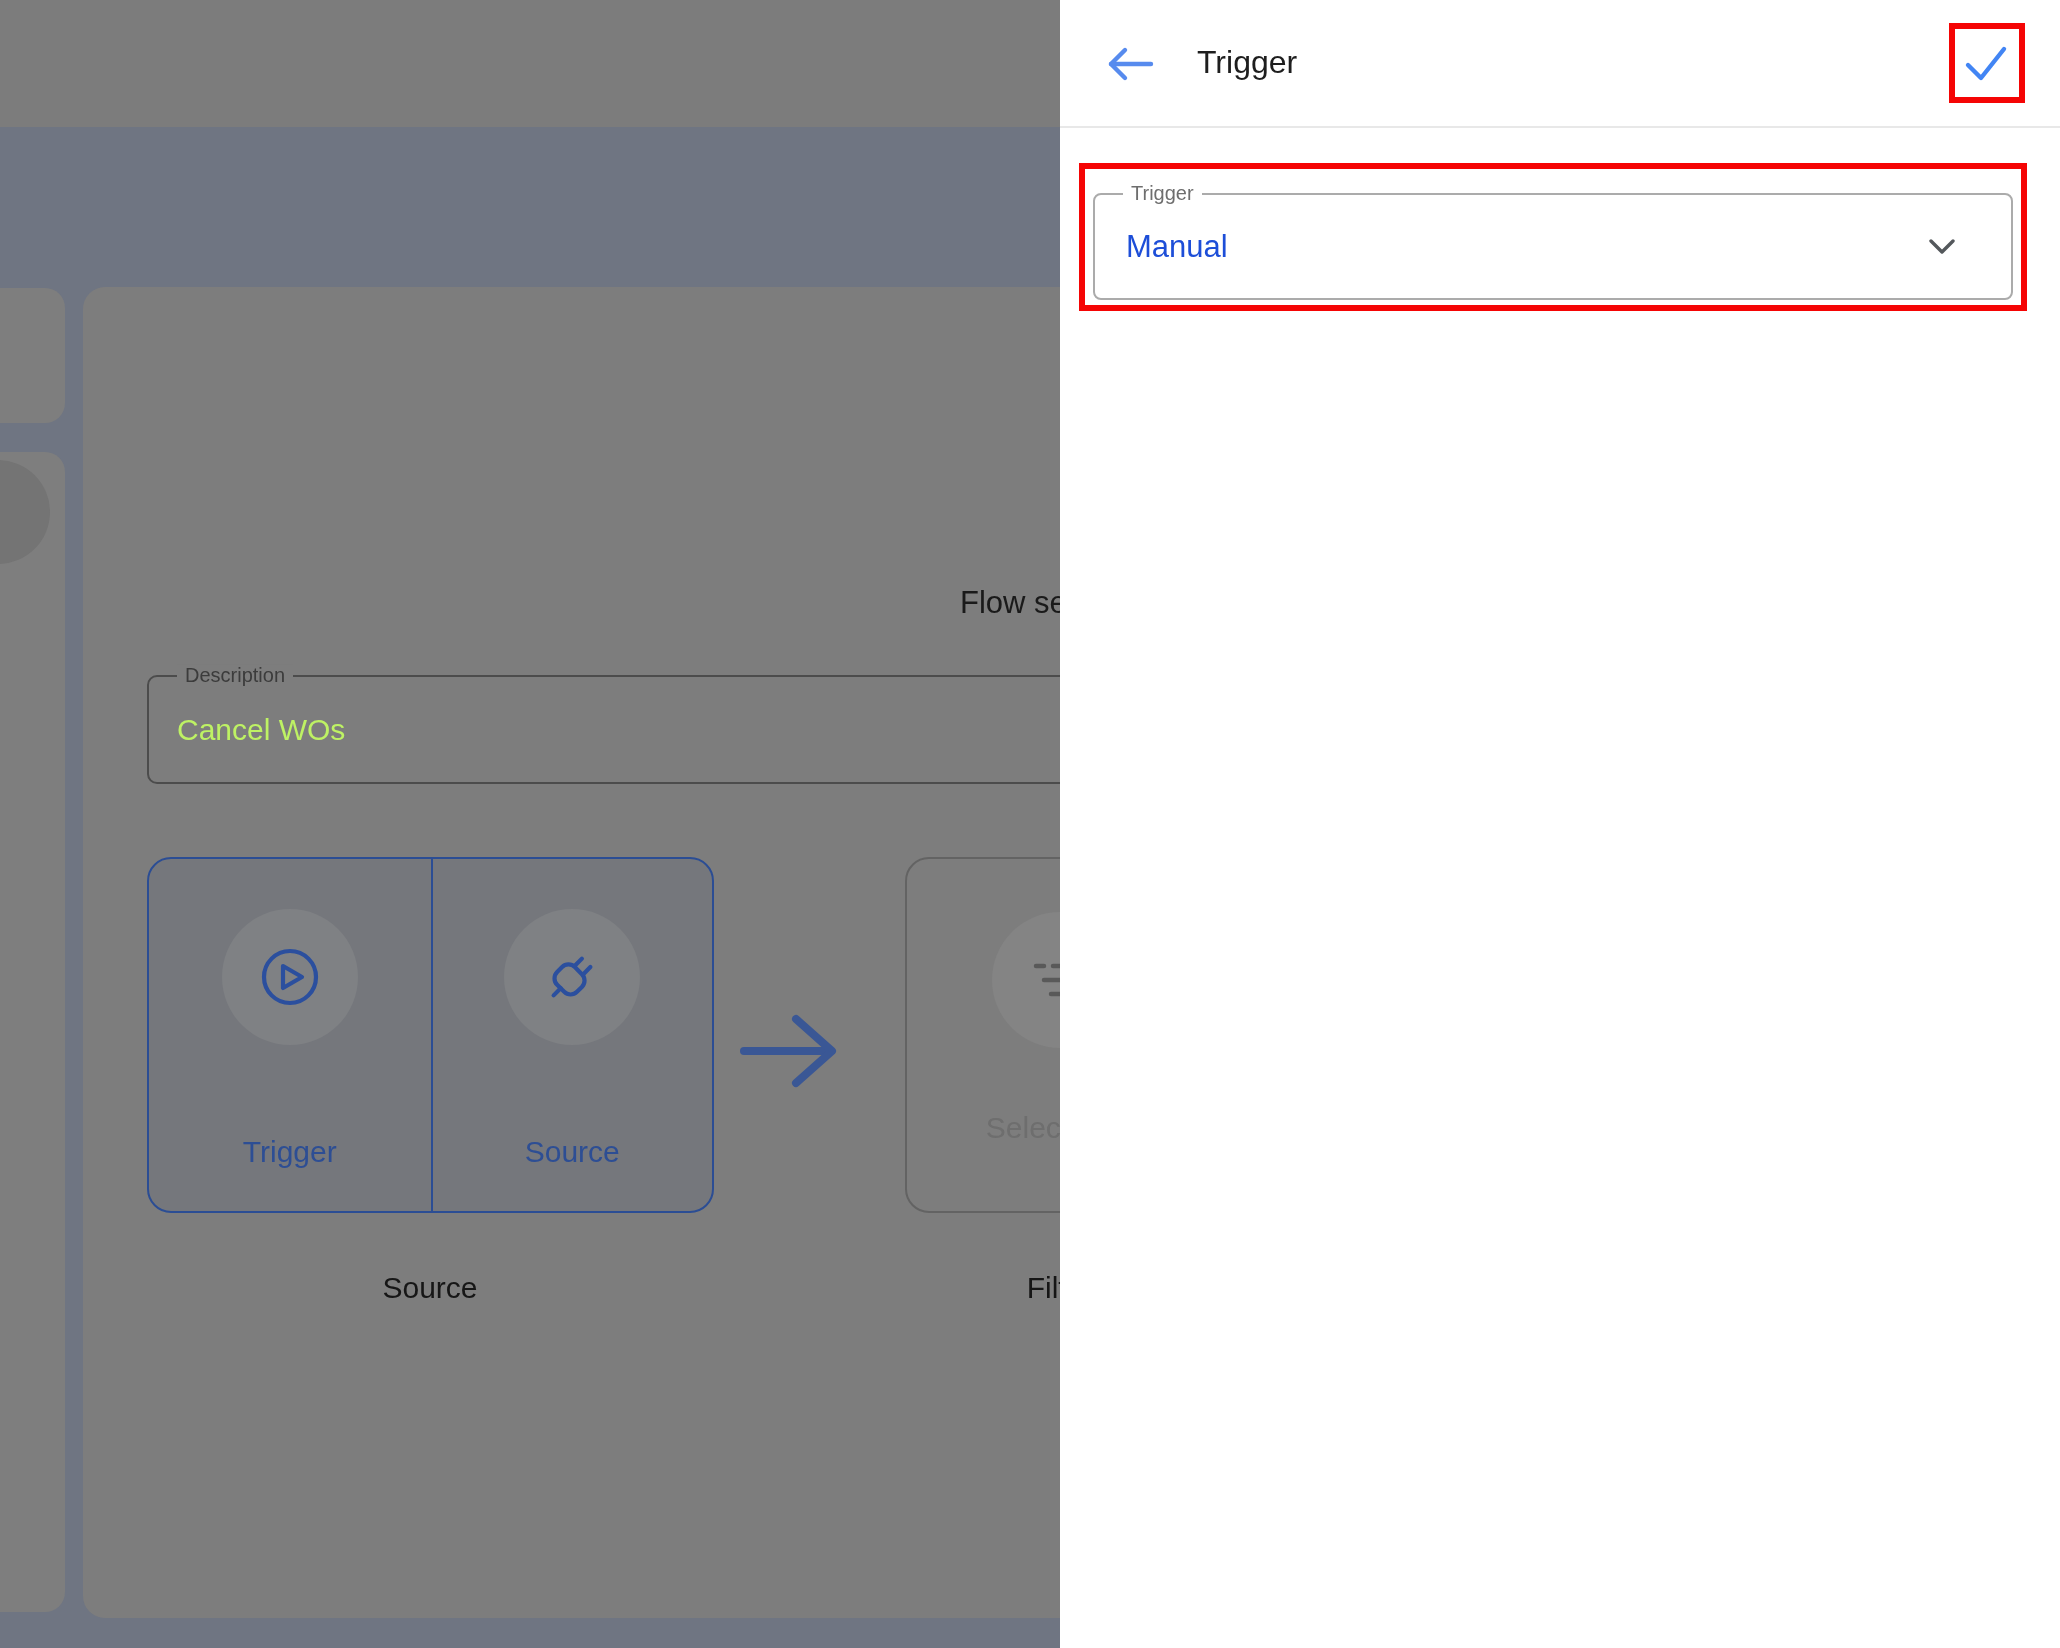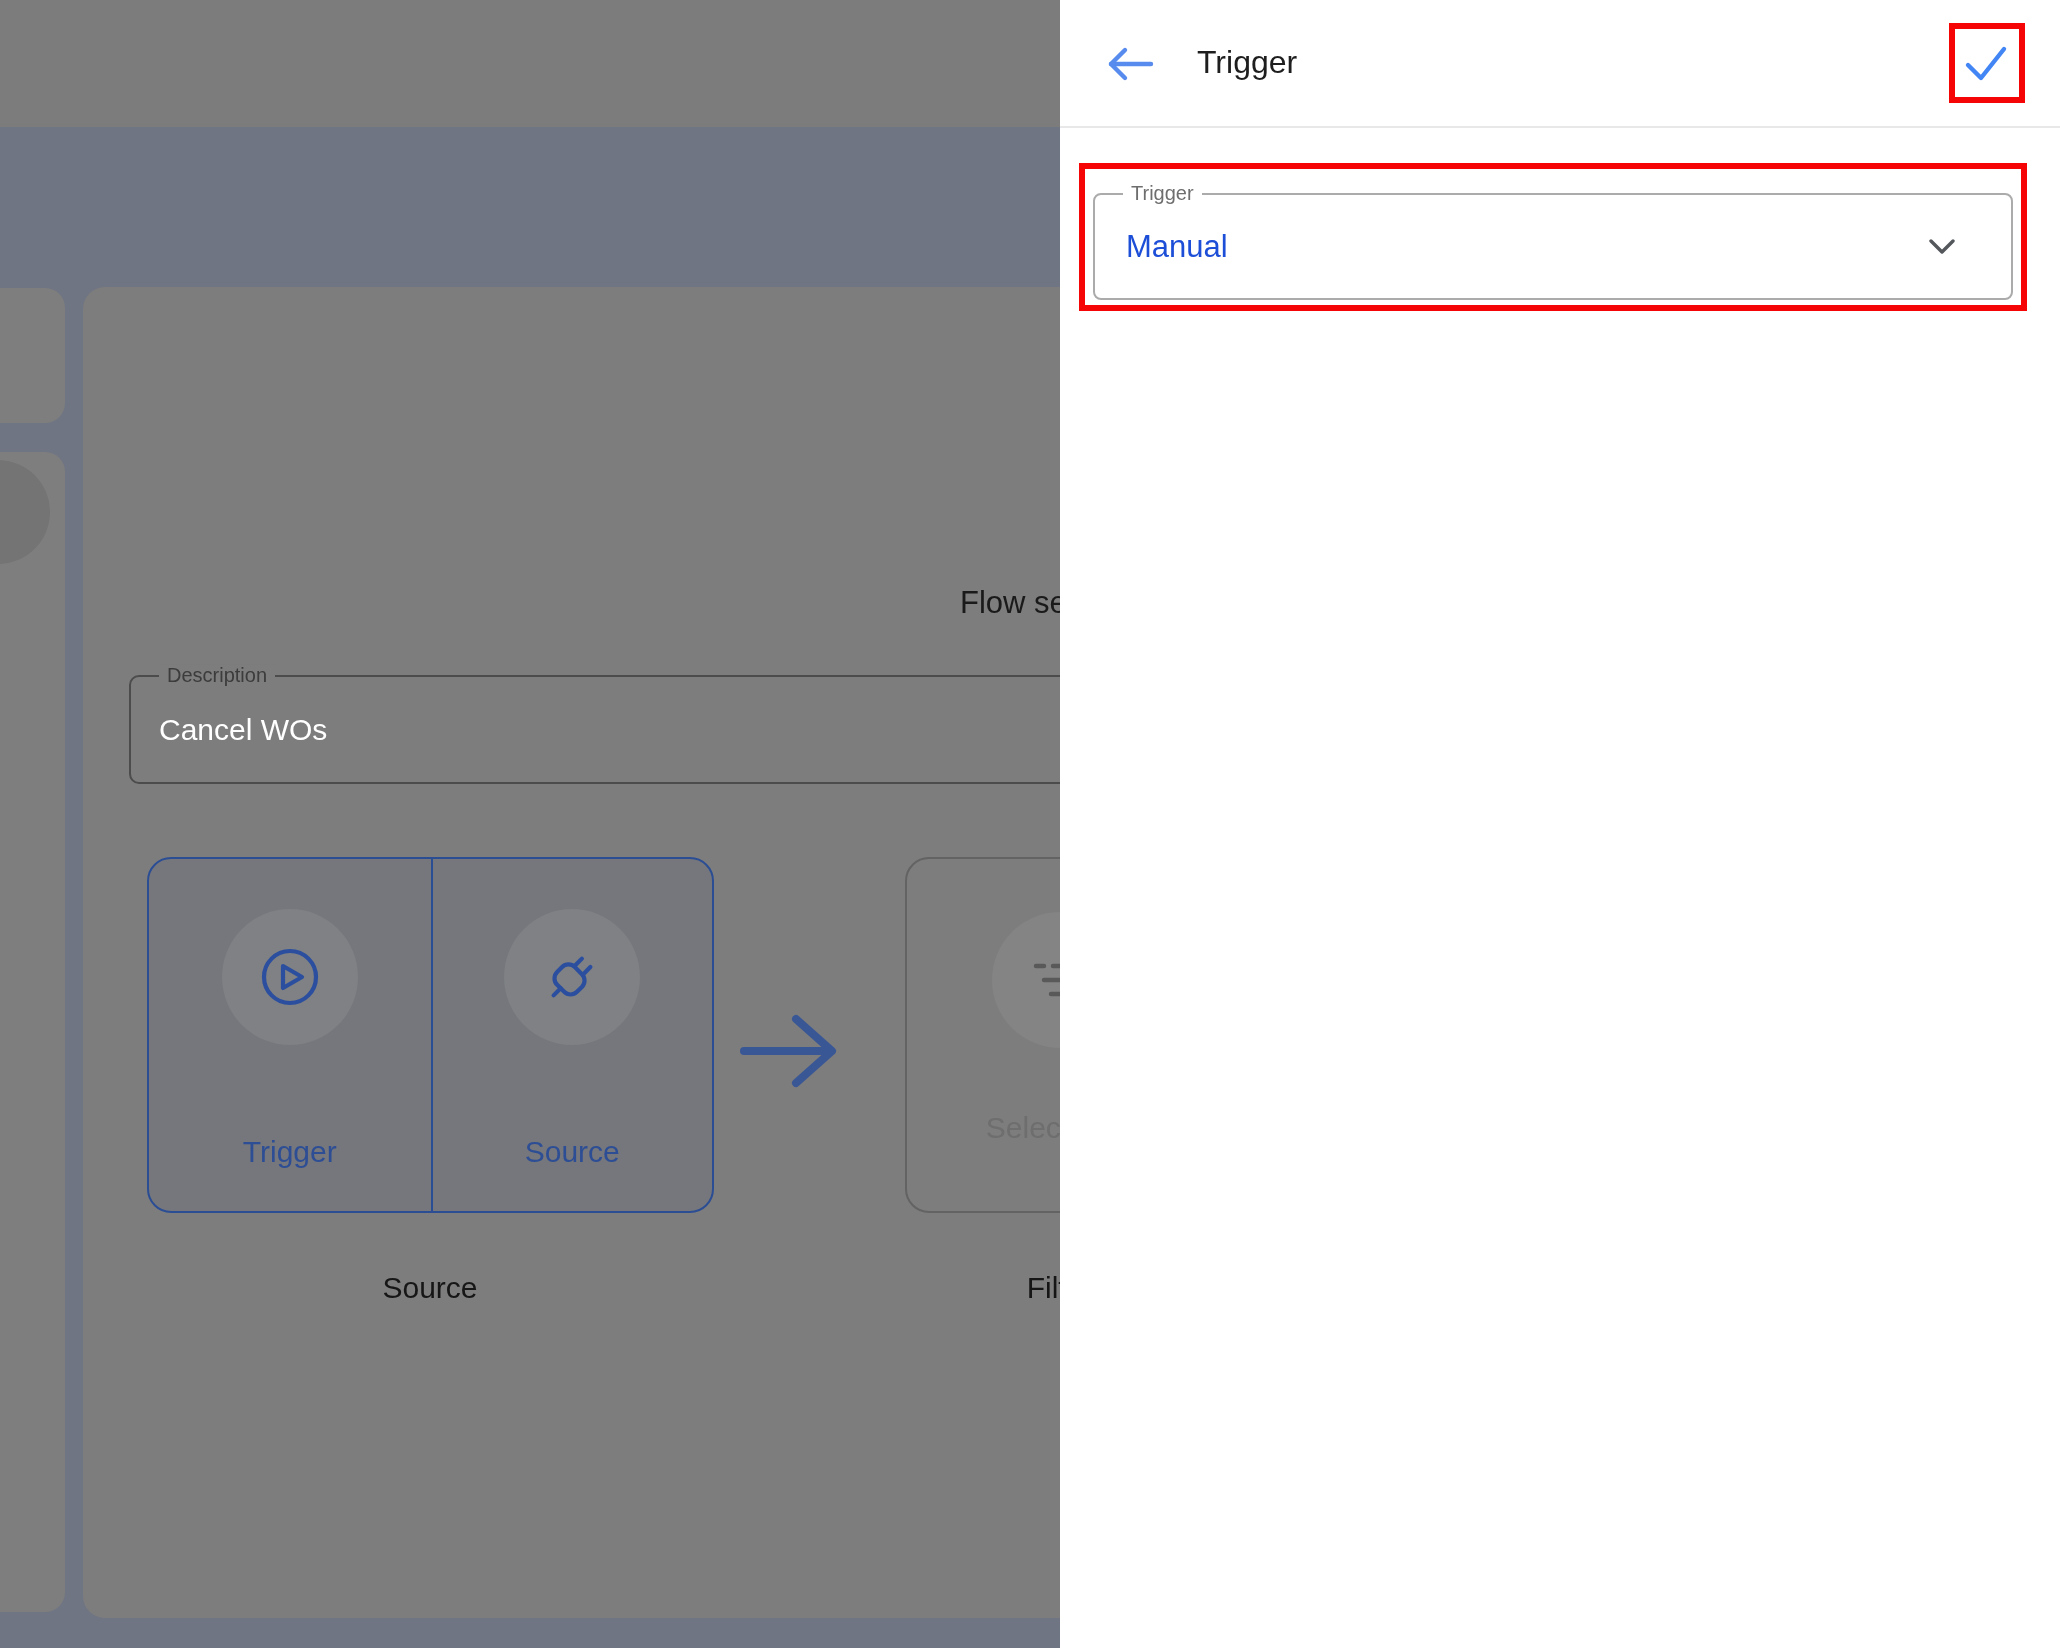--- a/index.html
+++ b/index.html
@@ -16,29 +16,29 @@
   .left-shape-a{left:-22px;top:288px;width:87px;height:135px;border-radius:20px;background:#7e7e7e;}
   .left-shape-b{left:-22px;top:452px;width:87px;height:1160px;border-radius:20px;background:#7e7e7e;}
   .left-avatar{left:-54px;top:460px;width:104px;height:104px;border-radius:50%;background:#747474;}
   .main-card{left:83px;top:287px;width:1110px;height:1331px;border-radius:22px;background:#7d7d7d;}
 
   .flow-heading{
     left:960px;top:584px;font-size:31px;line-height:38px;color:#1a1a1a;white-space:nowrap;
   }
 
   .desc-field{
-    left:129px;top:675px;width:1050px;height:109px;
+    left:147px;top:675px;width:1050px;height:109px;
     border:2px solid #4c4c4c;border-radius:10px;box-sizing:border-box;
     display:flex;align-items:center;
   }
   .desc-label{
     position:absolute;left:28px;top:0;transform:translateY(-55%);
     background:#7d7d7d;padding:0 8px;font-size:20px;color:#3c3c3c;white-space:nowrap;
   }
-  .desc-value{padding-left:28px;font-size:30px;color:#ffffff;white-space:nowrap;}
+  .desc-value{padding-left:28px;font-size:30px;color:#bef264;white-space:nowrap;}
 
   .combo-card{
     left:147px;top:857px;width:567px;height:356px;box-sizing:border-box;
     border:2px solid #2b4d94;border-radius:24px;background:#75777c;
     display:flex;
   }
   .combo-half{position:relative;width:50%;height:100%;display:flex;flex-direction:column;align-items:center;}
   .combo-half.right{border-left:2px solid #2b4d94;box-sizing:border-box;}
   .step-circle{
     margin-top:50px;width:136px;height:136px;border-radius:50%;background:#7f8184;

